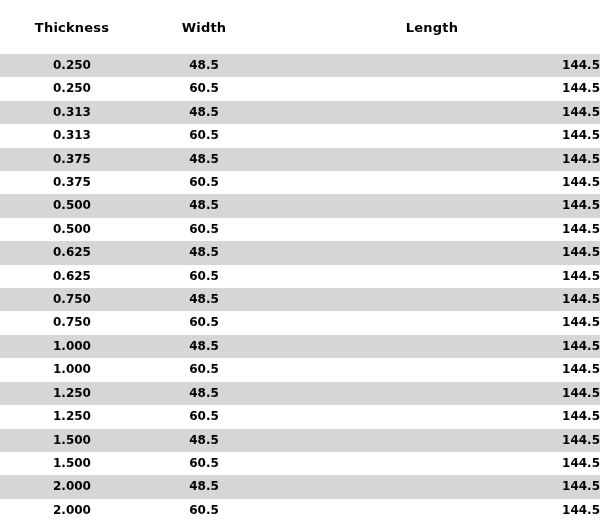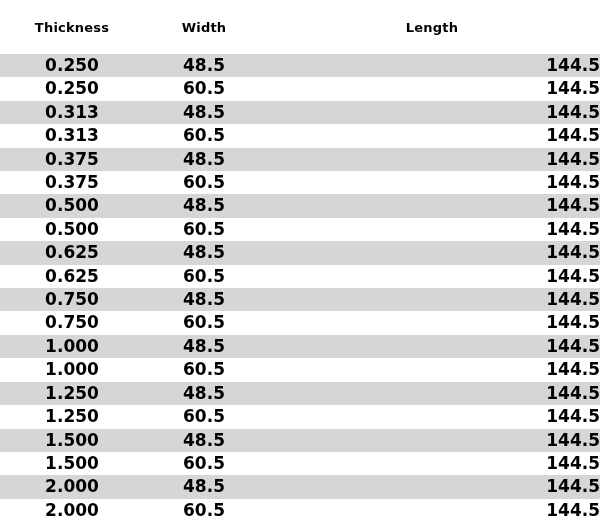--- a/index.html
+++ b/index.html
@@ -46,21 +46,21 @@
   tbody tr {
     height: 23.4px;
   }
   tbody tr.shaded td {
     background: #d6d6d6;
   }
   tbody tr.plain td {
     background: #ffffff;
   }
   tbody td {
-    font-size: 17px;
+    font-size: 12px;
     font-weight: bold;
     color: #000000;
     text-align: center;
     padding: 0;
     vertical-align: middle;
     height: 23.4px;
     line-height: 23.4px;
   }
   tbody td.col0 { text-align: center; }
   tbody td.col1 { }

